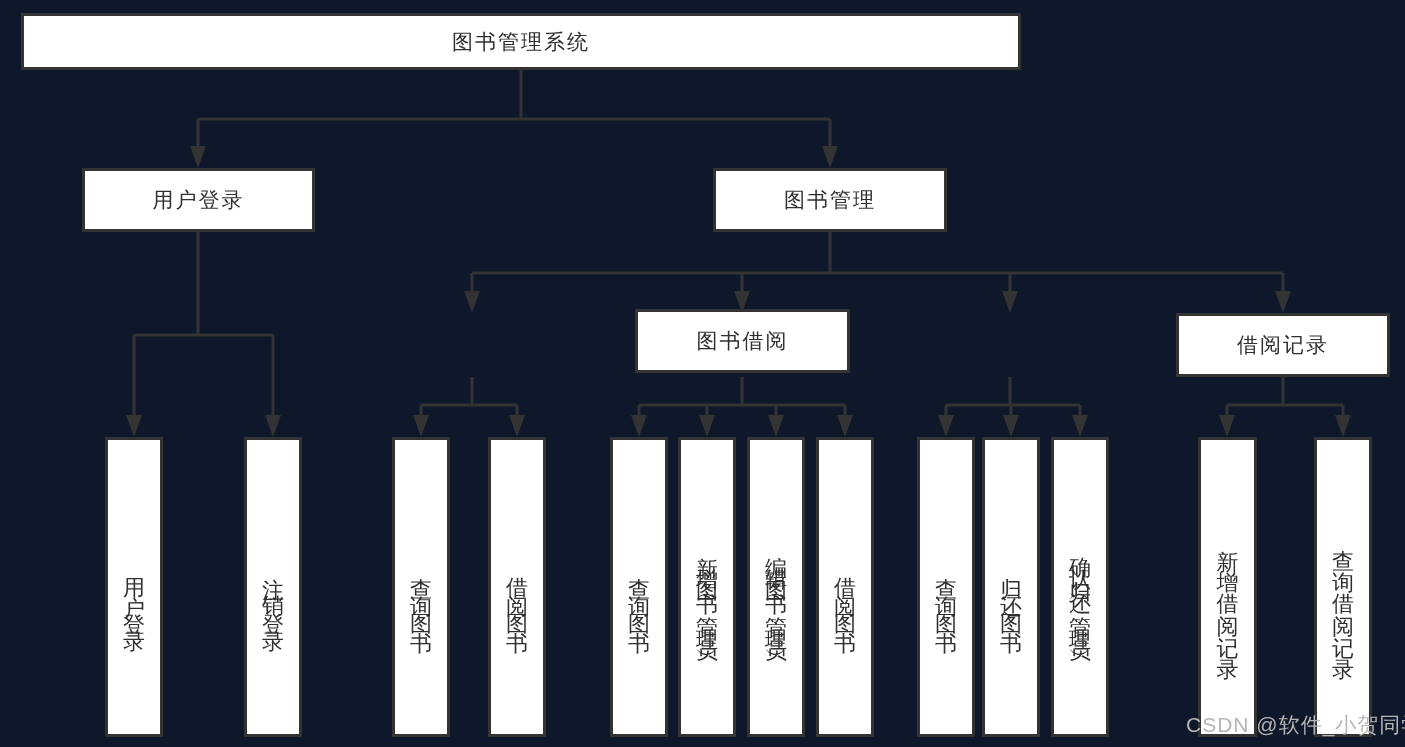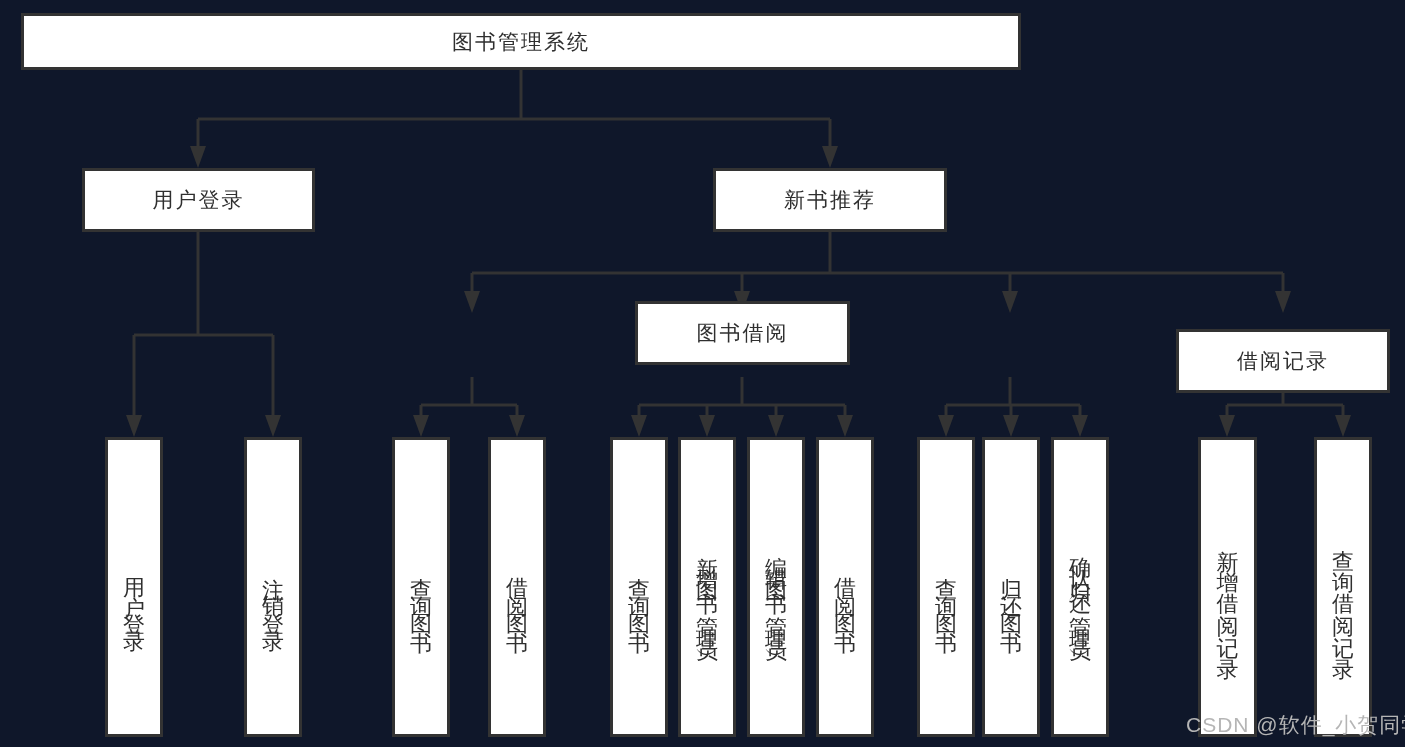--- a/index.html
+++ b/index.html
@@ -92,27 +92,27 @@
   </svg>
 
   <div class="node hbox" style="left:21px; top:13px; width:1000px; height:57px;">
     <span>图书管理系统</span>
   </div>
 
   <div class="node hbox" style="left:82px; top:168px; width:233px; height:64px;">
     <span>用户登录</span>
   </div>
   <div class="node hbox" style="left:713px; top:168px; width:234px; height:64px;">
-    <span>新书推荐</span>
+    <span>图书管理</span>
   </div>
 
-  <div class="node hbox" style="left:635px; top:301px; width:215px; height:64px;">
+  <div class="node hbox" style="left:635px; top:309px; width:215px; height:64px;">
     <span>图书借阅</span>
   </div>
-  <div class="node hbox" style="left:1176px; top:313px; width:214px; height:64px;margin-top:16px;">
+  <div class="node hbox" style="left:1176px; top:313px; width:214px; height:64px;">
     <span>借阅记录</span>
   </div>
 
   <div class="node leaf sp4" style="left:105px;">
     <span class="vtext">用户登录</span>
   </div>
   <div class="node leaf sp4" style="left:244px;">
     <span class="vtext">注销登录</span>
   </div>
 

